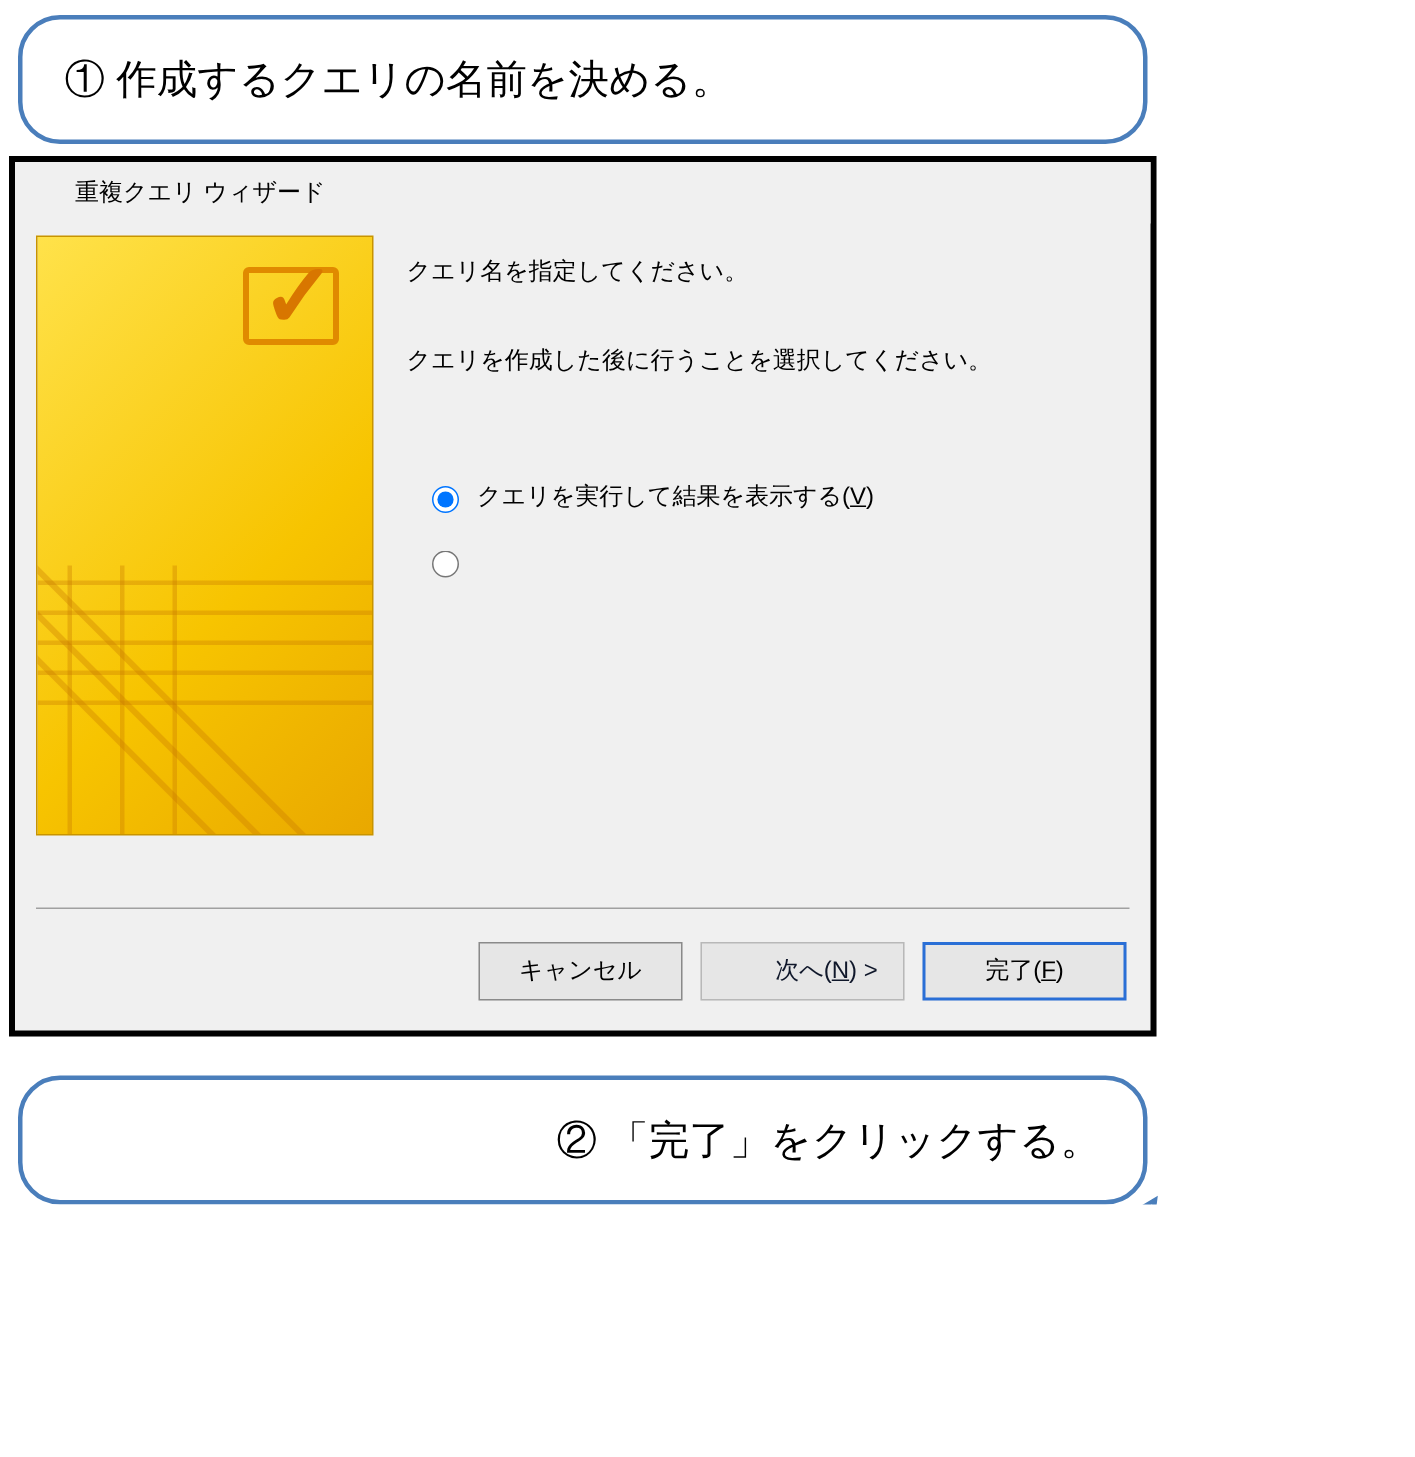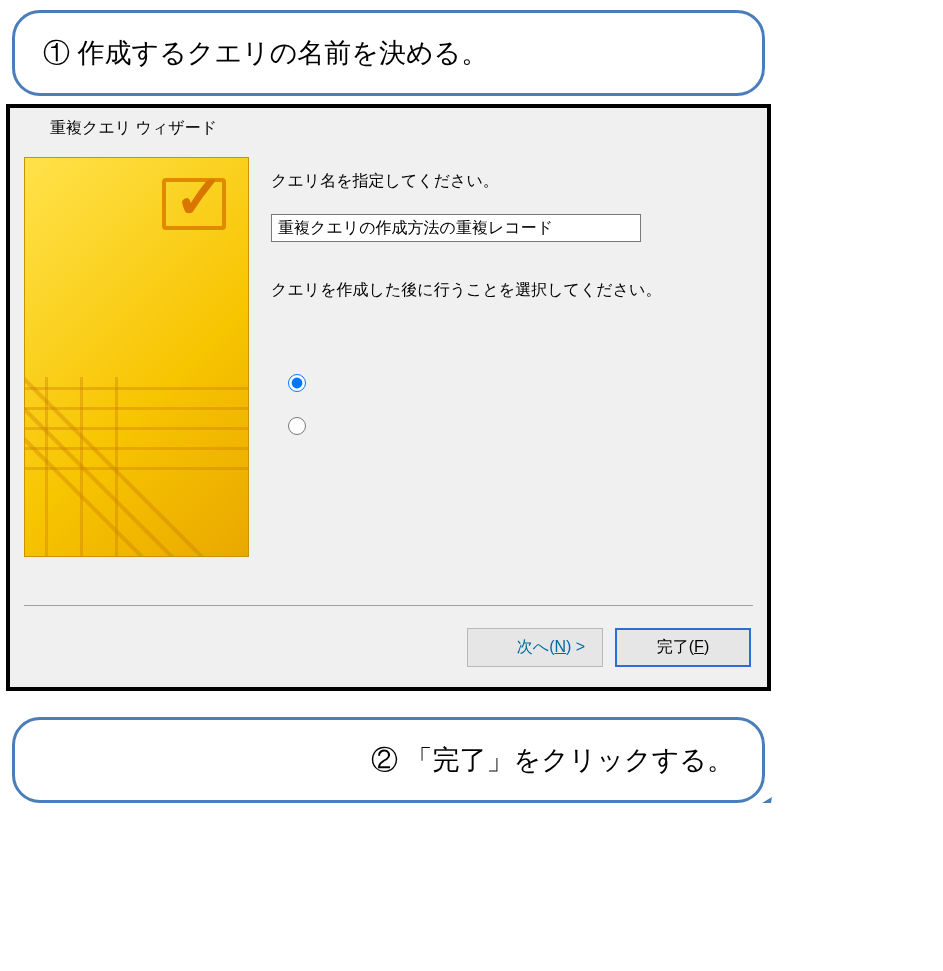--- a/index.html
+++ b/index.html
@@ -137,21 +137,21 @@
     min-width: 136px;
     padding: 7px 0;
     font-size: 16px;
     font-family: inherit;
     background: #e6e6e6;
     border: 1px solid #8a8a8a;
     text-align: center;
     cursor: pointer;
   }
   .btn.disabled {
-    color: #0369a1;
+    color: #0f172a;
     border-color: #b8b8b8;
     cursor: default;
     padding-left: 32px;
   }
   .btn.primary {
     border: 2px solid #2a6fd6;
   }
 
   .wrap { position: relative; width: 777px; }
 </style>
@@ -191,37 +191,40 @@
           <div class="gl" style="top:0;bottom:0;left:90px;width:3px"></div>
           <div class="gl" style="top:-40px;left:-40px;width:400px;height:4px;transform:rotate(45deg);transform-origin:left top"></div>
           <div class="gl" style="top:-10px;left:-40px;width:400px;height:4px;transform:rotate(45deg);transform-origin:left top"></div>
           <div class="gl" style="top:20px;left:-40px;width:400px;height:4px;transform:rotate(45deg);transform-origin:left top"></div>
         </div>
       </div>
 
       <div class="wizard-content">
         <div class="prompt1">クエリ名を指定してください。</div>
 
-        <input class="name-input" type="text" value="重複クエリの作成方法の重複レコード" style="">
 
         <div class="prompt2">クエリを作成した後に行うことを選択してください。</div>
 
         <label class="radio-row">
           <input type="radio" name="after" checked="" style="">
+          <span>
+            <span>クエリを実行して結果を表示する(</span><span class="underline">V</span><span>)</span>
+          </span>
         </label>
 
         <label class="radio-row">
           <input type="radio" name="after" style="">
         </label>
       </div>
     </div>
 
     <hr class="dialog-sep">
 
     <div class="btn-row">
+      <button class="btn">キャンセル</button>
       <button class="btn disabled">
         <span>次へ(</span><span class="underline">N</span><span>) &gt;</span>
       </button>
       <button class="btn primary">
         <span>完了(</span><span class="underline">F</span><span>)</span>
       </button>
     </div>
   </div>
 
   <svg class="pointer-svg" style="left:0; top:780px;" width="943" height="120">

